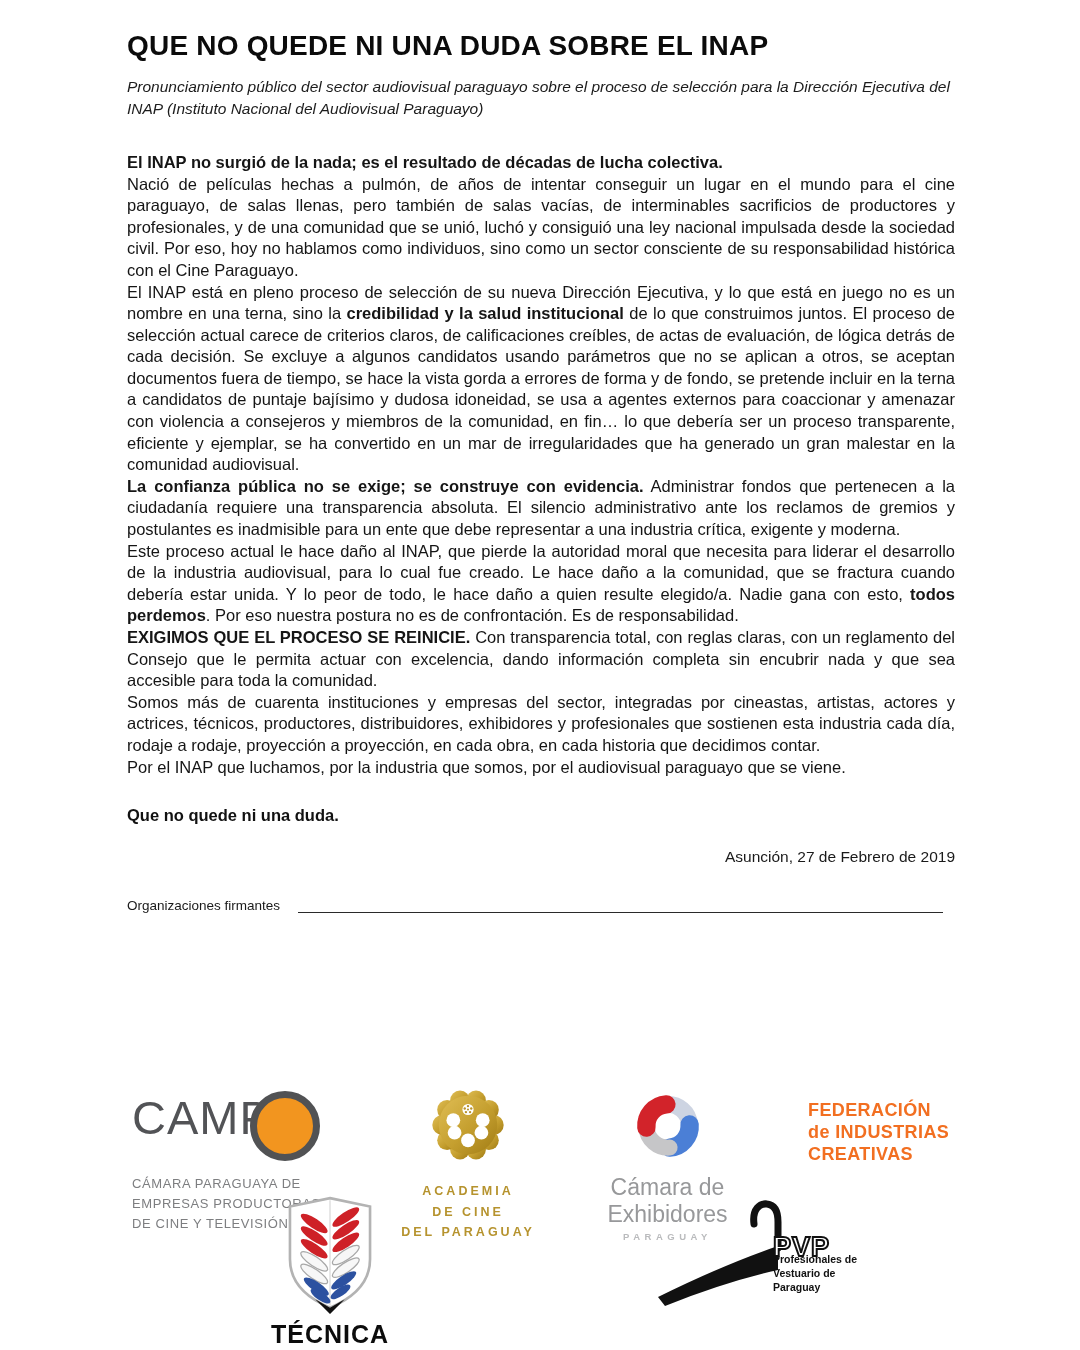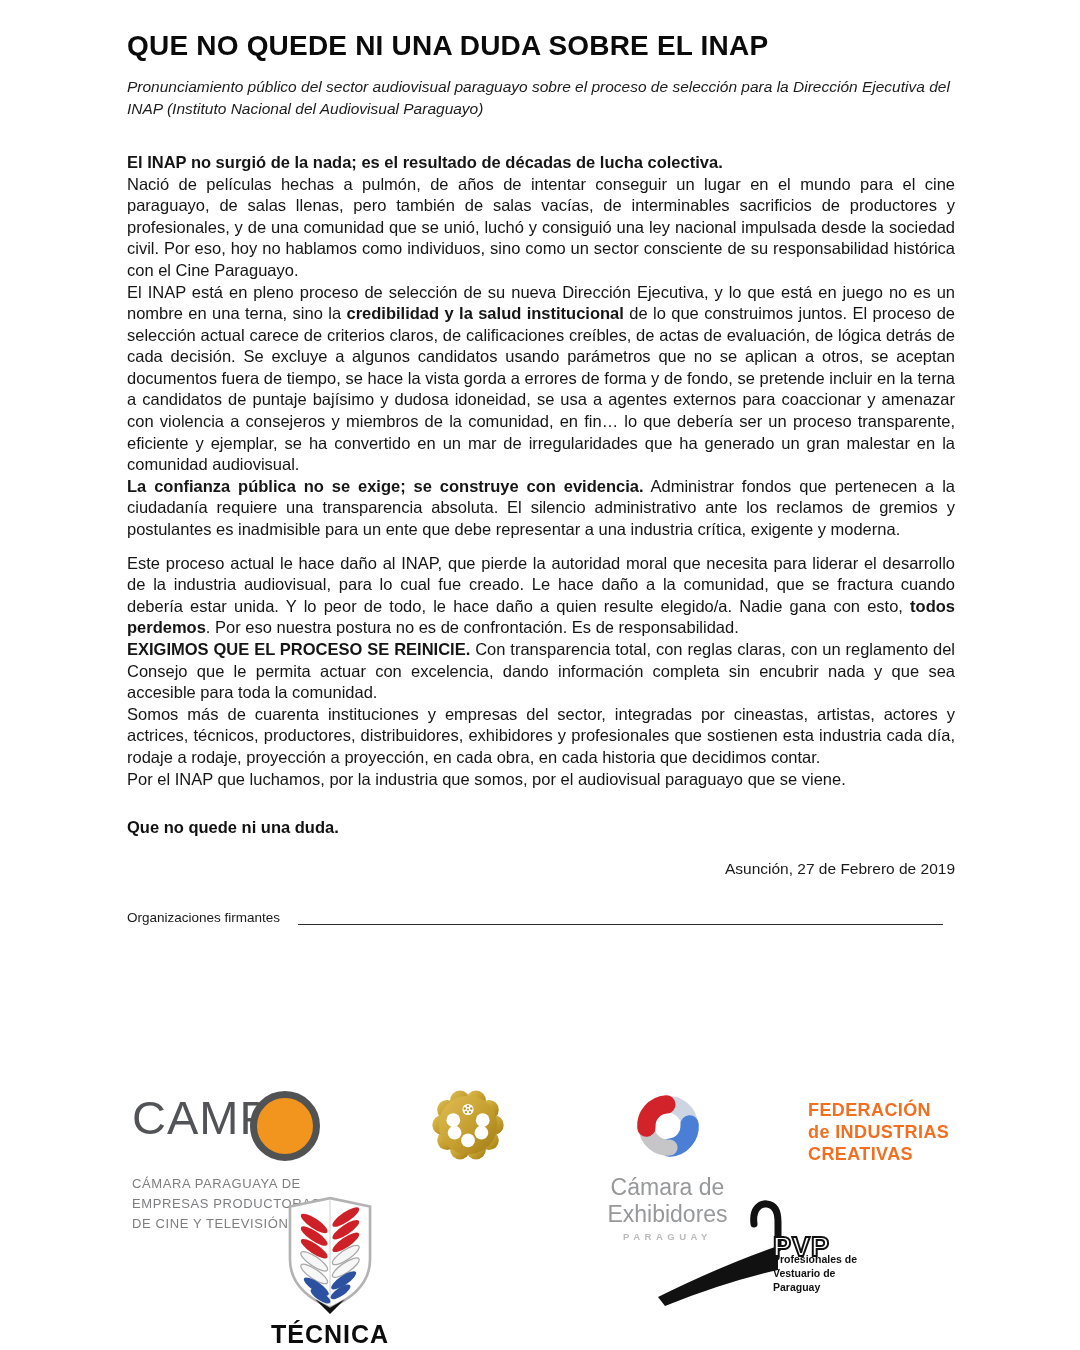--- a/index.html
+++ b/index.html
@@ -6,21 +6,21 @@
   html,body { background:#ffffff; }
   body { font-family:"Liberation Sans", sans-serif; color:#111; }
   .page { position:relative; width:1080px; height:1350px; background:#fff; overflow:hidden; }
   .content { position:absolute; left:127px; top:30px; width:828px; }
 
   .doc-title { font-size:28px; font-weight:700; letter-spacing:0.2px; color:#0b0b0b; }
   .doc-subtitle { margin-top:14px; font-style:italic; font-size:15.5px; line-height:1.45; color:#1c1c1c; }
 
   .para { font-size:16.5px; line-height:21.6px; text-align:justify; color:#151515; }
   .para.first { margin-top:31px; }
-  .para.tight { margin-top:12px; }
+  .para.tight { margin-top:0; }
   .lead-block { display:block; font-weight:700; }
   b, .b { font-weight:700; }
 
   .closing { margin-top:28px; font-size:16.5px; font-weight:700; }
   .date-line { margin-top:23px; text-align:right; font-size:15.5px; color:#1a1a1a; }
 
   .sig-row { margin-top:32px; display:flex; align-items:flex-end; padding-right:12px; }
   .sig-label { font-size:13.5px; color:#1a1a1a; white-space:nowrap; }
   .sig-line { flex:1; margin-left:18px; border-bottom:1.5px solid #2a2a2a; height:14px; }
 
@@ -138,20 +138,25 @@
         </g>
         <g fill="#B8932A">
           <circle cx="50" cy="28" r="1.4"></circle>
             <circle cx="46.2" cy="30.8" r="1.4"></circle>
             <circle cx="53.8" cy="30.8" r="1.4"></circle>
           <circle cx="47.6" cy="35" r="1.4"></circle>
             <circle cx="52.4" cy="35" r="1.4"></circle>
             <circle cx="50" cy="32" r="1.2"></circle>
         </g>
       </svg>
+      <div class="academia-sub">
+        <div>ACADEMIA</div>
+        <div>DE CINE</div>
+        <div>DEL PARAGUAY</div>
+      </div>
     </div>
 
     <div class="exhib">
       <svg width="80" height="80" viewBox="0 0 100 100">
         <path d="M23,52 A27,27 0 0 1 48,23" fill="none" stroke="#CDD4E2" stroke-width="21" stroke-linecap="round" transform="rotate(90 50 50)"></path>
         <path d="M23,52 A27,27 0 0 1 48,23" fill="none" stroke="#4B7FD6" stroke-width="23" stroke-linecap="round" transform="rotate(180 50 50)"></path>
         <path d="M23,52 A27,27 0 0 1 48,23" fill="none" stroke="#C6C6C8" stroke-width="20" stroke-linecap="round" transform="rotate(270 50 50)"></path>
         <path d="M23,52 A27,27 0 0 1 48,23" fill="none" stroke="#D2232A" stroke-width="23" stroke-linecap="round"></path>
         <circle cx="50" cy="50" r="13" fill="#ffffff"></circle>
       </svg>

